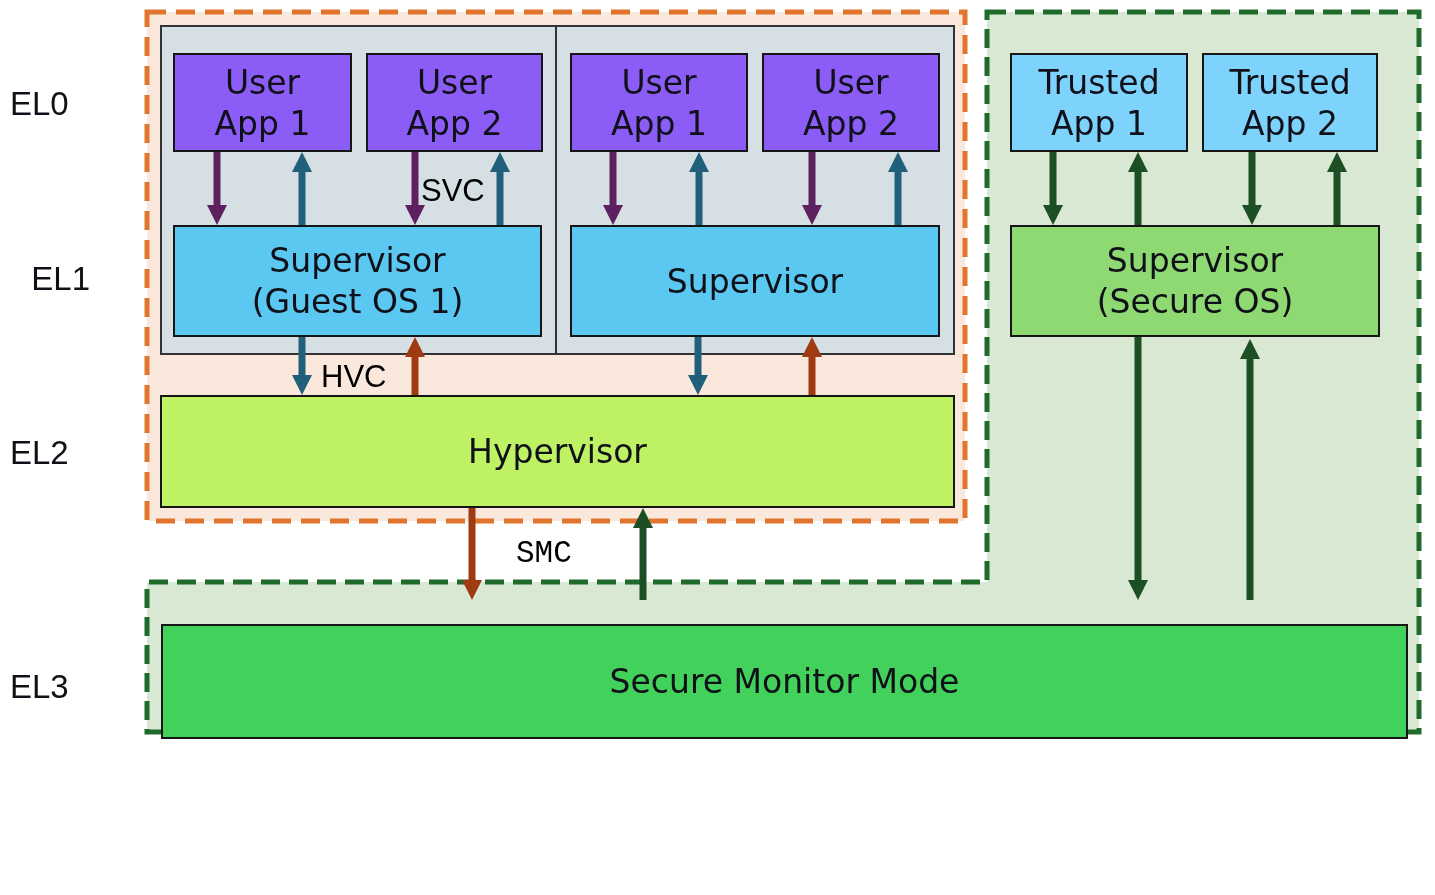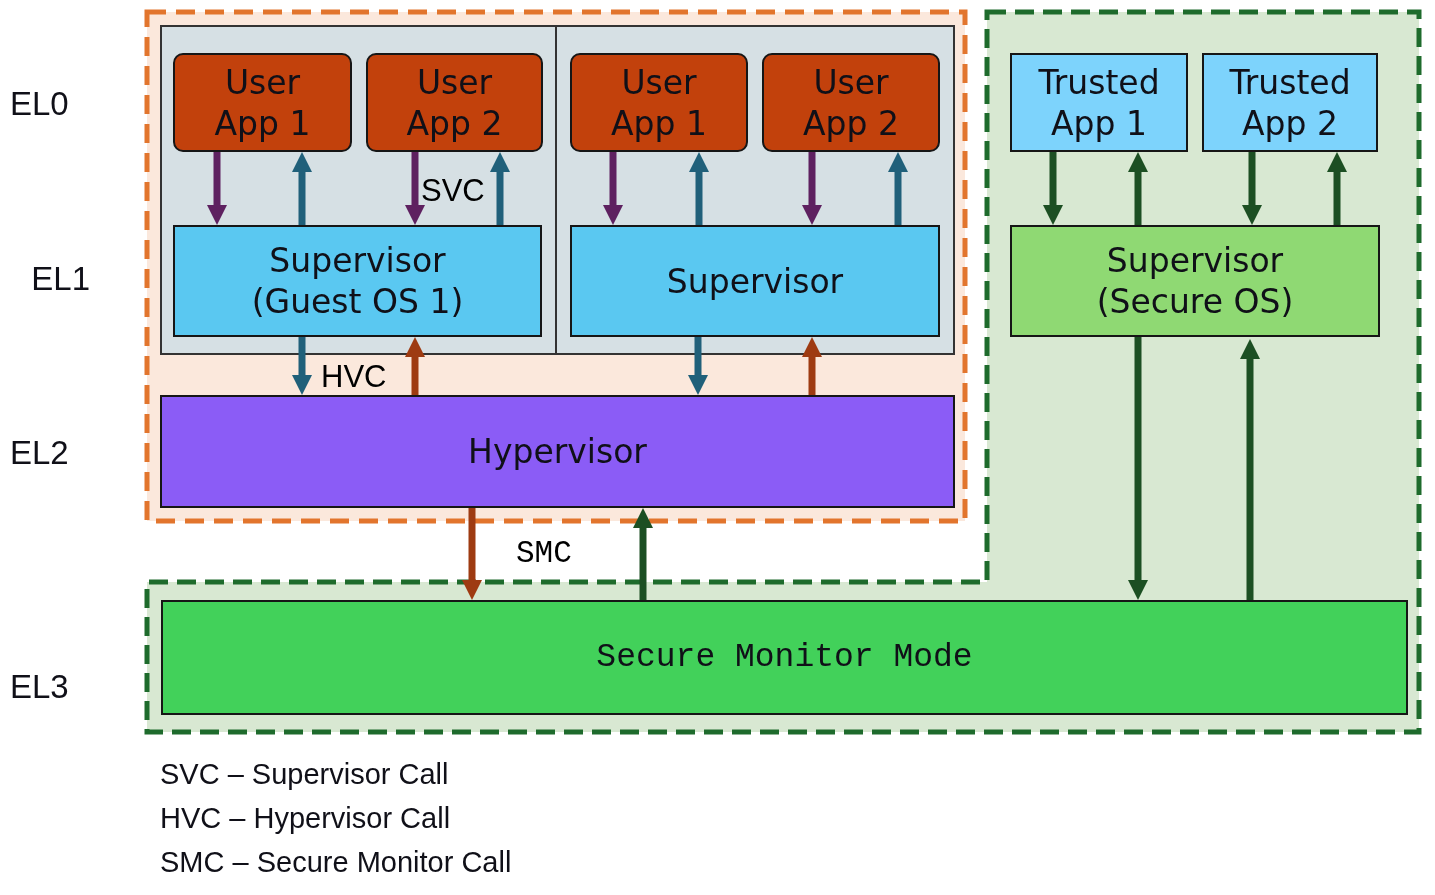--- a/index.html
+++ b/index.html
@@ -9,25 +9,25 @@
   }
   svg.layer { position:absolute; left:0; top:0; width:1435px; height:895px; }
 
   .box {
     position:absolute; box-sizing:border-box; border:2px solid #161616;
     display:flex; flex-direction:column; align-items:center; justify-content:center;
     text-align:center; font-size:33px; line-height:41px; color:#101018;
   }
   .container-box { position:absolute; box-sizing:border-box; border:2px solid #333333; background:#d6e0e4; }
 
-  .user-app   { background:#c2410c;border-radius:10px; }
+  .user-app   { background:#8b5cf6; }
   .trusted-app{ background:#7dd3fc; }
   .guest-sup  { background:#5ac8f1; }
   .secure-sup { background:#8fd973; }
-  .hypervisor { background:#8b5cf6; }
+  .hypervisor { background:#bef264; }
   .smm        { background:#42d15a; }
 
   .el-label {
     position:absolute; left:10px; font-family:"Liberation Sans", sans-serif;
     font-size:33px; color:#101018; width:80px;
   }
   .call-label {
     position:absolute; font-family:"Liberation Sans", sans-serif;
     font-size:31px; color:#000000;
   }
@@ -101,33 +101,28 @@
   </div>
   <div class="box secure-sup" style="left:1010px; top:225px; width:370px; height:112px;">
     <span>Supervisor</span>
     <span>(Secure OS)</span>
   </div>
 
   <div class="box hypervisor" style="left:160px; top:395px; width:795px; height:113px;">
     <span>Hypervisor</span>
   </div>
 
-  <div class="box smm" style="left:161px; top:600px; width:1247px; height:115px;font-family:Liberation Mono, monospace;">
+  <div class="box smm" style="left:161px; top:624px; width:1247px; height:115px;">
     <span>Secure Monitor Mode</span>
   </div>
 
   <div class="call-label" style="left:421px; top:173px;">SVC</div>
   <div class="call-label" style="left:321px; top:359px;">HVC</div>
   <div class="call-label" style="left:516px; top:536px;font-family:Liberation Mono, monospace;">SMC</div>
 
-  <div class="legend">
-    <div>SVC – Supervisor Call</div>
-    <div>HVC – Hypervisor Call</div>
-    <div>SMC – Secure Monitor Call</div>
-  </div>
 
   <svg class="layer" viewBox="0 0 1435 895">
 
     <g class="arrow-purple">
       <line x1="217" y1="152" x2="217" y2="207"></line>
         <polygon points="207,205 227,205 217,225"></polygon>
     </g>
     <g class="arrow-teal">
       <line x1="302" y1="170" x2="302" y2="225"></line>
         <polygon points="292,172 312,172 302,152"></polygon>

